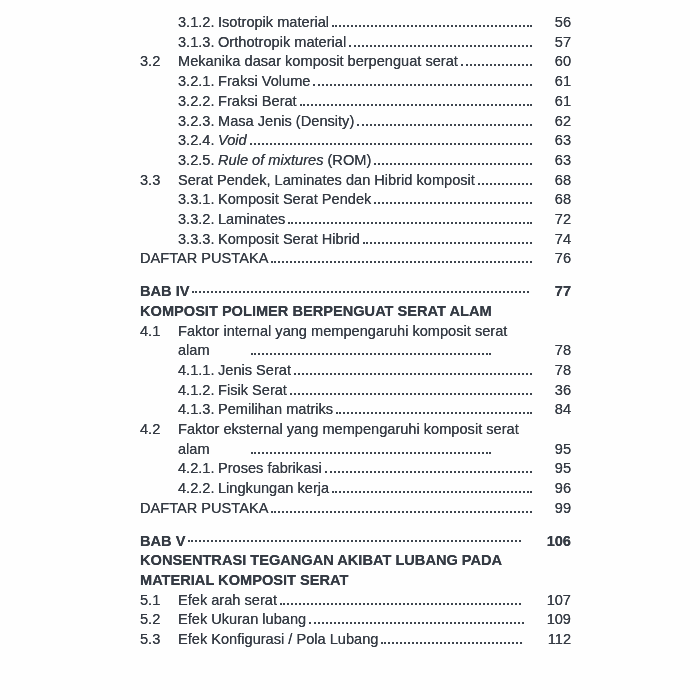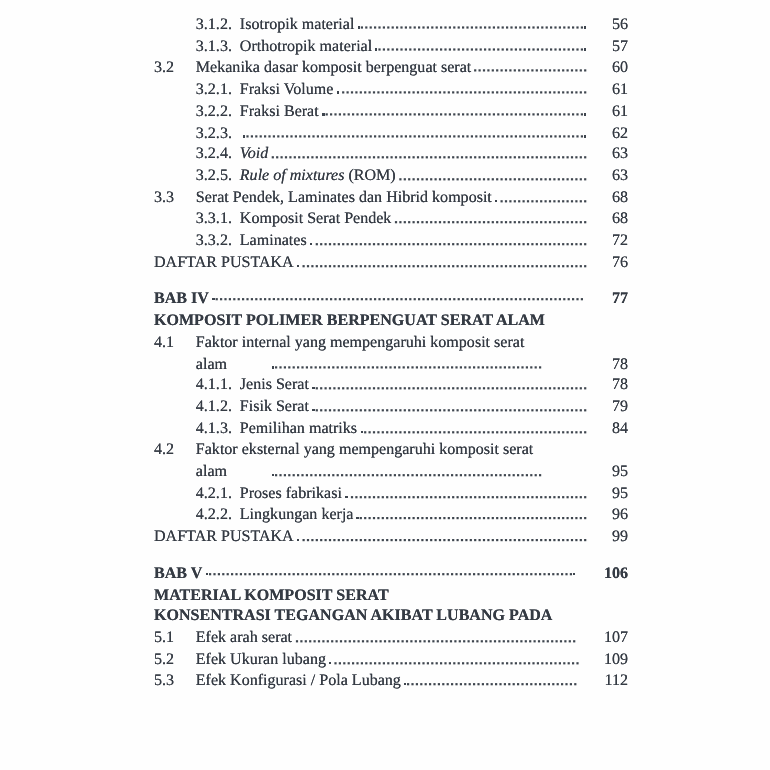--- a/index.html
+++ b/index.html
@@ -5,21 +5,21 @@
   html, body { margin: 0; padding: 0; }
   body {
     width: 700px; height: 700px;
     background: #ffffff;
     overflow: hidden;
   }
   .page {
     position: relative;
     width: 700px; height: 700px;
     background: #fefefe;
-    font-family: Liberation Serif, serif;
+    font-family: Liberation Sans, sans-serif;
     color: #353b44;
     filter: blur(0.3px);
   }
   .toc {
     position: absolute;
     left: 140px; top: 13px;
     width: 431px;
     font-size: 14.6px;
     line-height: 19.7px;
   }
@@ -79,20 +79,21 @@
         <span class="pg">61</span>
       </div>
       <div class="row level2">
         <span class="num">3.2.2.</span>
         <span class="label">Fraksi Berat</span>
         <span class="lead"></span>
         <span class="pg">61</span>
       </div>
       <div class="row level2">
         <span class="num">3.2.3.</span>
+        <span class="label">Masa Jenis (Density)</span>
         <span class="lead"></span>
         <span class="pg">62</span>
       </div>
       <div class="row level2">
         <span class="num">3.2.4.</span>
         <span class="label"><span class="it">Void</span></span>
         <span class="lead"></span>
         <span class="pg">63</span>
       </div>
       <div class="row level2">
@@ -112,20 +113,26 @@
         <span class="label">Komposit Serat Pendek</span>
         <span class="lead"></span>
         <span class="pg">68</span>
       </div>
       <div class="row level2">
         <span class="num">3.3.2.</span>
         <span class="label">Laminates</span>
         <span class="lead"></span>
         <span class="pg">72</span>
       </div>
+      <div class="row level2">
+        <span class="num">3.3.3.</span>
+        <span class="label">Komposit Serat Hibrid</span>
+        <span class="lead"></span>
+        <span class="pg">74</span>
+      </div>
       <div class="row">
         <span class="label">DAFTAR PUSTAKA</span>
         <span class="lead"></span>
         <span class="pg">76</span>
       </div>
       <div class="row bold gap bab">
         <span class="label">BAB IV</span>
         <span class="lead"></span>
         <span class="pg">77</span>
       </div>
@@ -144,21 +151,21 @@
       <div class="row level2">
         <span class="num">4.1.1.</span>
         <span class="label">Jenis Serat</span>
         <span class="lead"></span>
         <span class="pg">78</span>
       </div>
       <div class="row level2">
         <span class="num">4.1.2.</span>
         <span class="label">Fisik Serat</span>
         <span class="lead"></span>
-        <span class="pg">79</span>
+        <span class="pg">36</span>
       </div>
       <div class="row level2">
         <span class="num">4.1.3.</span>
         <span class="label">Pemilihan matriks</span>
         <span class="lead"></span>
         <span class="pg">84</span>
       </div>
       <div class="row level1">
         <span class="num">4.2</span>
         <span class="label">Faktor eksternal yang mempengaruhi komposit serat</span>
@@ -184,24 +191,24 @@
         <span class="label">DAFTAR PUSTAKA</span>
         <span class="lead"></span>
         <span class="pg">99</span>
       </div>
       <div class="row bold gap bab">
         <span class="label">BAB V</span>
         <span class="lead"></span>
         <span class="pg">106</span>
       </div>
       <div class="row bold">
+        <span class="label">KONSENTRASI TEGANGAN AKIBAT LUBANG PADA</span>
+      </div>
+      <div class="row bold">
         <span class="label">MATERIAL KOMPOSIT SERAT</span>
-      </div>
-      <div class="row bold">
-        <span class="label">KONSENTRASI TEGANGAN AKIBAT LUBANG PADA</span>
       </div>
       <div class="row level1 bab">
         <span class="num">5.1</span>
         <span class="label">Efek arah serat</span>
         <span class="lead"></span>
         <span class="pg">107</span>
       </div>
       <div class="row level1">
         <span class="num">5.2</span>
         <span class="label">Efek Ukuran lubang</span>

